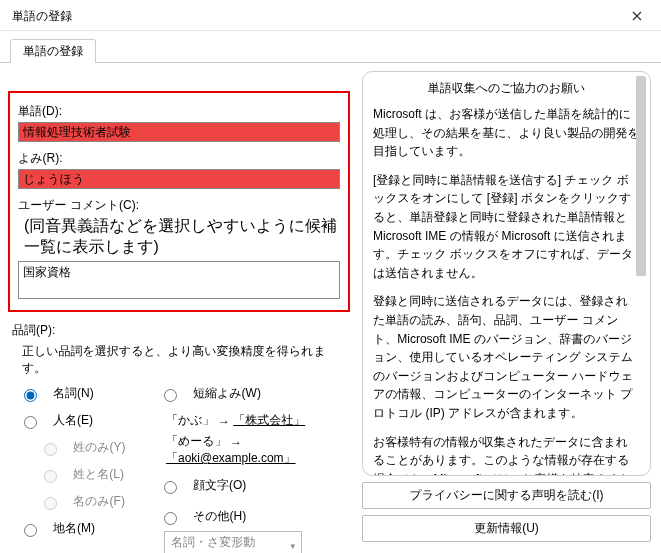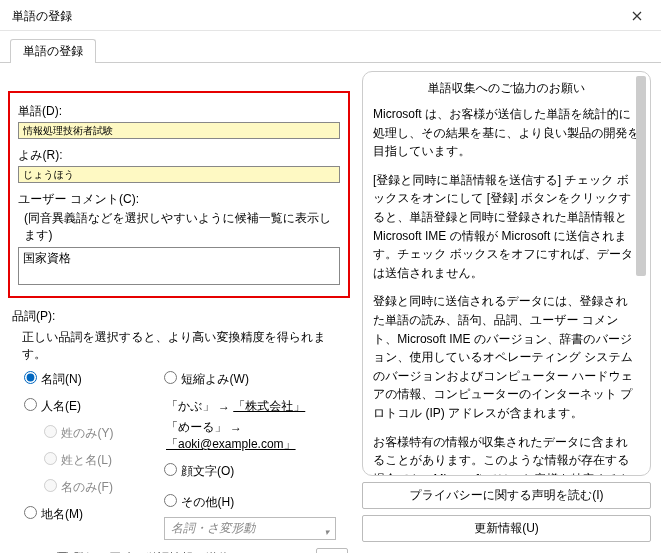--- a/index.html
+++ b/index.html
@@ -48,65 +48,64 @@
     .red-box {
       border: 2px solid #e60000;
       padding: 6px 8px 8px 8px;
       margin-left: -2px;
     }
     .field-label { margin: 4px 0 2px 0; }
     .text-input {
       width: 100%;
       border: 1px solid #888;
       padding: 2px 4px;
-      font-size: 10px;
+      font-size: 12px;
       font-family: Liberation Sans, sans-serif;
-      background: #fef9c3;
+      background: #ef4444;
     }
     .comment-area {
       width: 100%;
       height: 38px;
       border: 1px solid #888;
       padding: 2px 4px;
       font-size: 12px;
       font-family: inherit;
       resize: none;
     }
-    .hint { margin: 2px 0 3px 6px; font-size: 12px; }
+    .hint { margin: 2px 0 3px 6px; font-size: 16px; }
     .pos-section { margin: 10px 2px 0 2px; }
     .pos-hint { margin: 4px 0 8px 10px; font-size: 12px; }
     .pos-grid {
       display: flex;
       gap: 20px;
       margin-left: 12px;
     }
     .pos-col1 { width: 120px; }
     .pos-col2 { flex: 1; }
     .radio-row {
       display: flex;
-      align-items: flex-start;
-      gap: 4px;
+      align-items: flex-end;
+      gap: 16px;
       margin-bottom: 10px;
       font-size: 12px;
     }
     .radio-row.sub { margin-left: 20px; color: #888; }
     .radio-row input[type="radio"] { accent-color: #0067c0; }
     .example-line { margin: 2px 0 4px 2px; font-size: 12px; }
     .underline { text-decoration: underline; }
     .dropdown {
       border: 1px solid #bbb;
       padding: 2px 6px;
-      width: 172px;
+      width: 138px;
       display: flex;
       justify-content: space-between;
       align-items: flex-end;
       color: #888;
       font-size: 12px;
       margin-top: -4px;
-      font-style: italic;
     }
     .chev { font-size: 9px; }
     .bottom-left {
       display: flex;
       align-items: center;
       gap: 10px;
       margin: 8px 2px 0 2px;
       padding-left: 44px;
     }
     .checkbox-row { display: flex; align-items: center; gap: 4px; flex:1; }

